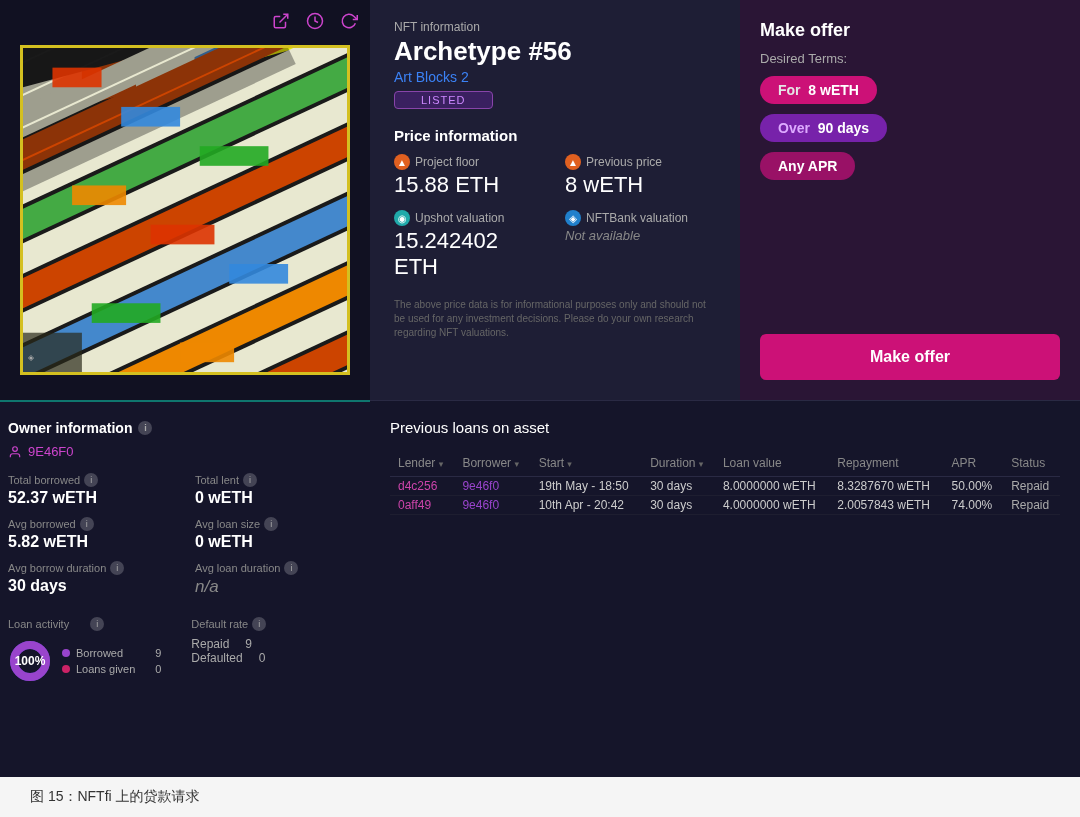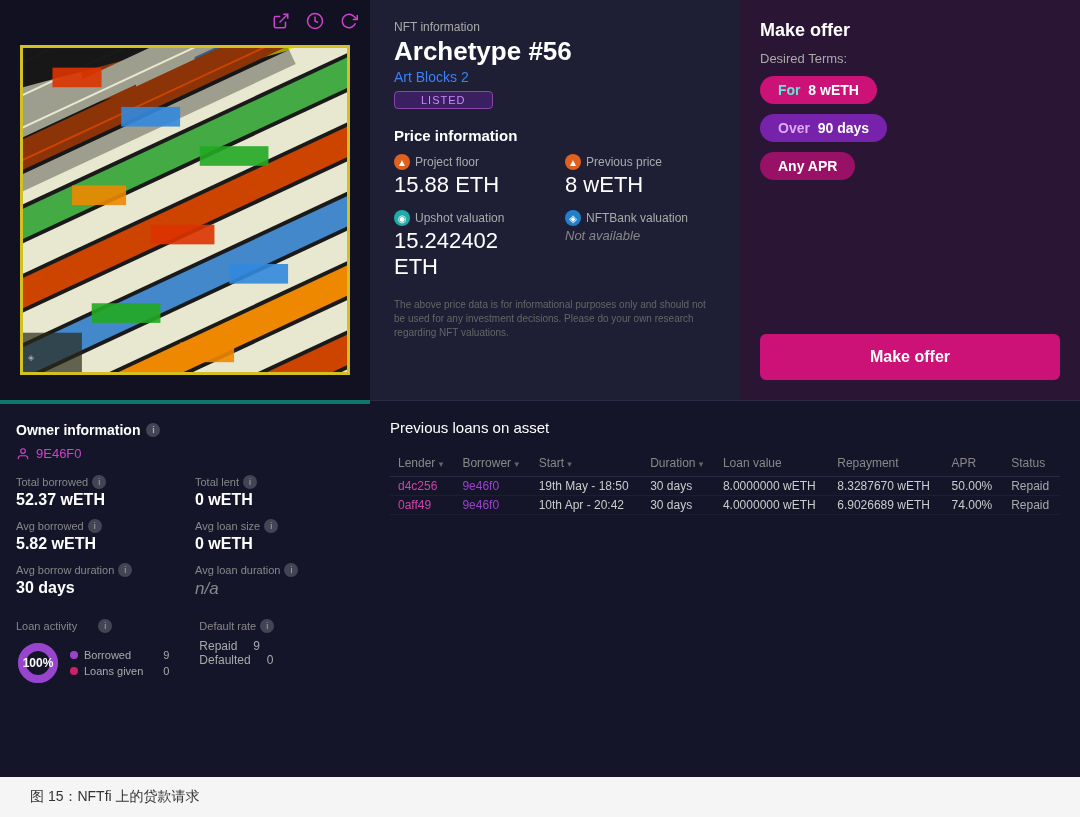--- a/index.html
+++ b/index.html
@@ -180,21 +180,21 @@
       padding: 6px 18px;
       border-radius: 20px;
       font-size: 14px;
       font-weight: 600;
       cursor: pointer;
       border: none;
       width: fit-content;
     }
 
     .pill-pink { background: #cc1177; color: #fff; }
-    .pill-pink span { color: #5eead4; text-align: right; }
+    .pill-pink span { color: #e5e5e5; text-align: right; }
     .pill-purple { background: #7722aa; color: #fff; }
     .pill-purple span { color: #ddaaff; }
     .pill-magenta { background: #991166; color: #fff; }
 
     .make-offer-btn {
       background: #cc1177;
       color: #fff;
       border: none;
       border-radius: 6px;
       padding: 14px;
@@ -206,22 +206,22 @@
     }
 
     .bottom-section {
       display: flex;
       height: calc(817px - 400px - 40px);
     }
 
     .owner-panel {
       width: 370px;
       background: #15152a;
-      padding: 18px 16px;
-      border-top: 4px solid #0f766e;
+      padding: 18px 8px;
+      border-top: 2px solid #0f766e;
     }
 
     .owner-title {
       font-size: 14px;
       font-weight: 700;
       color: #fff;
       display: flex;
       align-items: center;
       gap: 6px;
       margin-bottom: 8px;
@@ -726,21 +726,21 @@
       <td>8.3287670 wETH</td>
       <td>50.00%</td>
       <td class="status-repaid">Repaid</td>
     </tr>
             <tr>
       <td class="addr-pink">0aff49</td>
       <td class="addr-purple">9e46f0</td>
       <td>10th Apr - 20:42</td>
       <td>30 days</td>
       <td>4.0000000 wETH</td>
-      <td>6.9026689 wETH</td>
+      <td>2.0057843 wETH</td>
       <td>74.00%</td>
       <td class="status-repaid">Repaid</td>
     </tr>
           </tbody>
       </table>
     </div>
   </div>
 
   <div class="footer-bar">
     <div class="footer-text">图 15：NFTfi 上的贷款请求</div>

